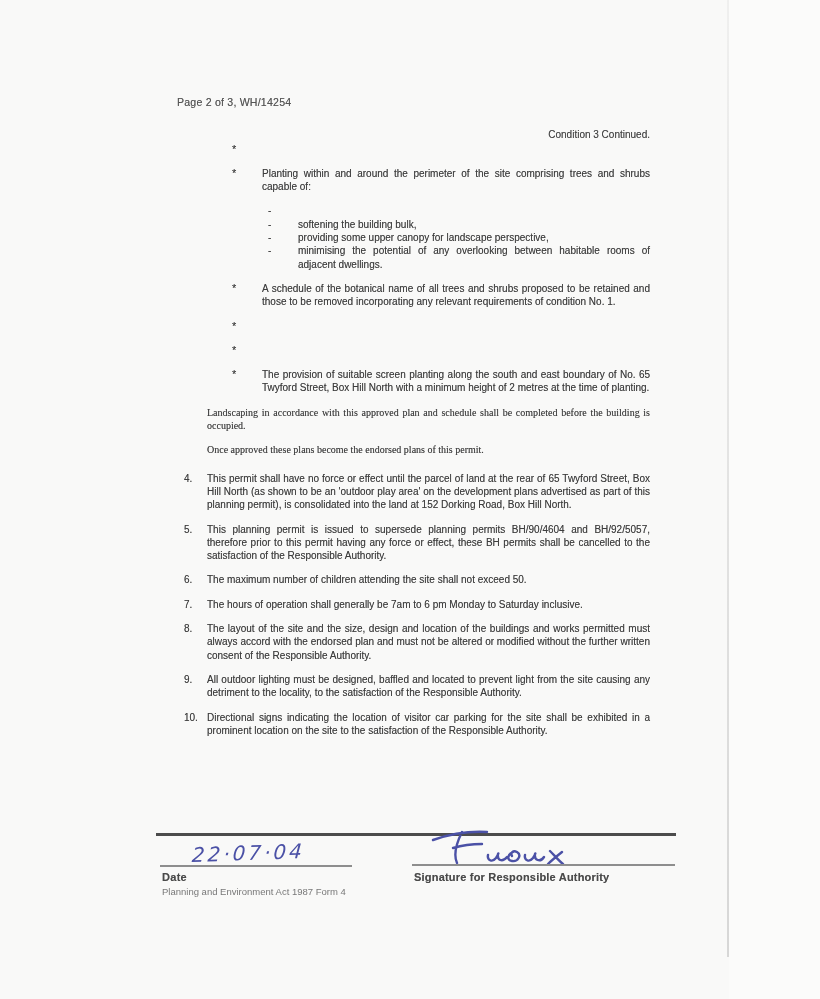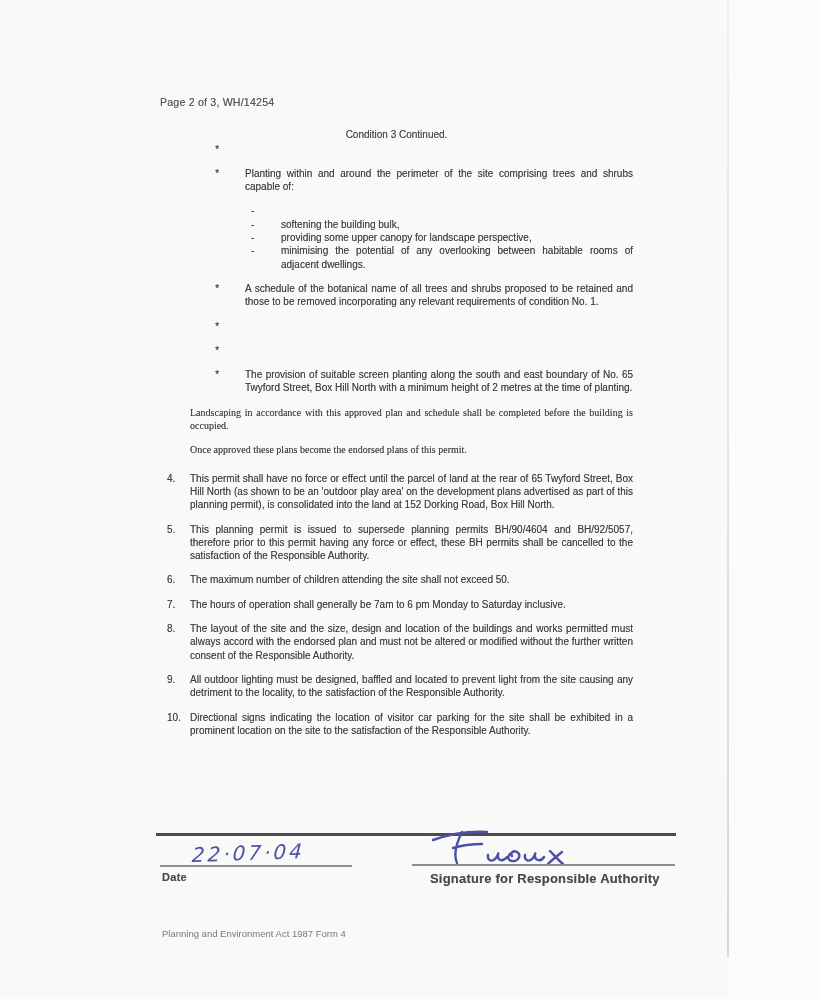--- a/index.html
+++ b/index.html
@@ -4,26 +4,26 @@
 <style>
   html,body{margin:0;padding:0;background:#f6f6f5;}
   .paper{
     position:relative;width:820px;height:999px;background:#f9f9f8;overflow:hidden;
     font-family:"Liberation Sans", sans-serif;color:#3e3e3e;
   }
   .right-strip{position:absolute;left:729px;top:0;width:91px;height:999px;background:#fbfbfa;}
   .paper-edge{position:absolute;left:727px;top:0;width:2px;height:957px;
     background:linear-gradient(180deg, rgba(195,195,195,.18), rgba(168,168,168,.42));}
   .content{
-    position:absolute;left:160px;top:96px;width:473px;
+    position:absolute;left:177px;top:96px;width:473px;
     font-size:10px;line-height:13.3px;text-align:justify;
     text-shadow:0 0 .4px rgba(62,62,62,.55);
   }
   .page-header{font-size:10.6px;color:#565656;text-align:left;letter-spacing:.2px;}
-  .cond-heading{margin-top:19px;text-align:center;color:#474747;}
+  .cond-heading{margin-top:19px;text-align:right;color:#474747;}
   .bullet{display:flex;margin-top:11px;}
   .bullet.first{margin-top:1px;}
   .b-marker{flex:none;width:30px;margin-left:55px;text-align:left;font-size:11px;}
   .b-text{flex:1;}
   .dashlist{margin-top:11px;}
   .dash-row{display:flex;}
   .d-marker{flex:none;width:30px;margin-left:91px;text-align:left;}
   .d-text{flex:1;}
   .para{margin-top:11px;margin-left:30px;font-family:Liberation Serif, serif;}
   .num{display:flex;margin-top:11px;}
@@ -35,22 +35,22 @@
   .date-line{position:absolute;left:160px;top:865px;width:192px;height:1.6px;background:#8e8e8e;}
   .sig-line{position:absolute;left:412px;top:864px;width:263px;height:1.6px;background:#8e8e8e;}
   .date-script{
     position:absolute;left:192px;top:841px;
     font-family:"DejaVu Sans", sans-serif;font-style:italic;
     font-size:20px;letter-spacing:3px;color:#4b51a6;
     transform:rotate(-2deg) skewX(-6deg);
   }
   .sig-svg{position:absolute;left:425px;top:824px;}
   .date-label{position:absolute;left:162px;top:871px;font-size:11px;font-weight:bold;color:#4a4a4a;letter-spacing:.3px;text-shadow:0 0 .4px rgba(70,70,70,.5);text-align:center;}
-  .act-ref{position:absolute;left:162px;top:928px;font-size:9.5px;color:#787878;}
-  .sig-label{position:absolute;left:430px;top:871px;font-size:13px;font-weight:bold;color:#4a4a4a;letter-spacing:.2px;text-shadow:0 0 .4px rgba(70,70,70,.5);}
+  .act-ref{position:absolute;left:162px;top:886px;font-size:9.5px;color:#787878;}
+  .sig-label{position:absolute;left:414px;top:871px;font-size:11px;font-weight:bold;color:#4a4a4a;letter-spacing:.2px;text-shadow:0 0 .4px rgba(70,70,70,.5);}
 </style>
 </head>
 <body>
 
 <div class="paper">
   <div class="right-strip"></div>
   <div class="paper-edge"></div>
 
   <div class="content">
     <div class="page-header">Page 2 of 3, WH/14254</div>

